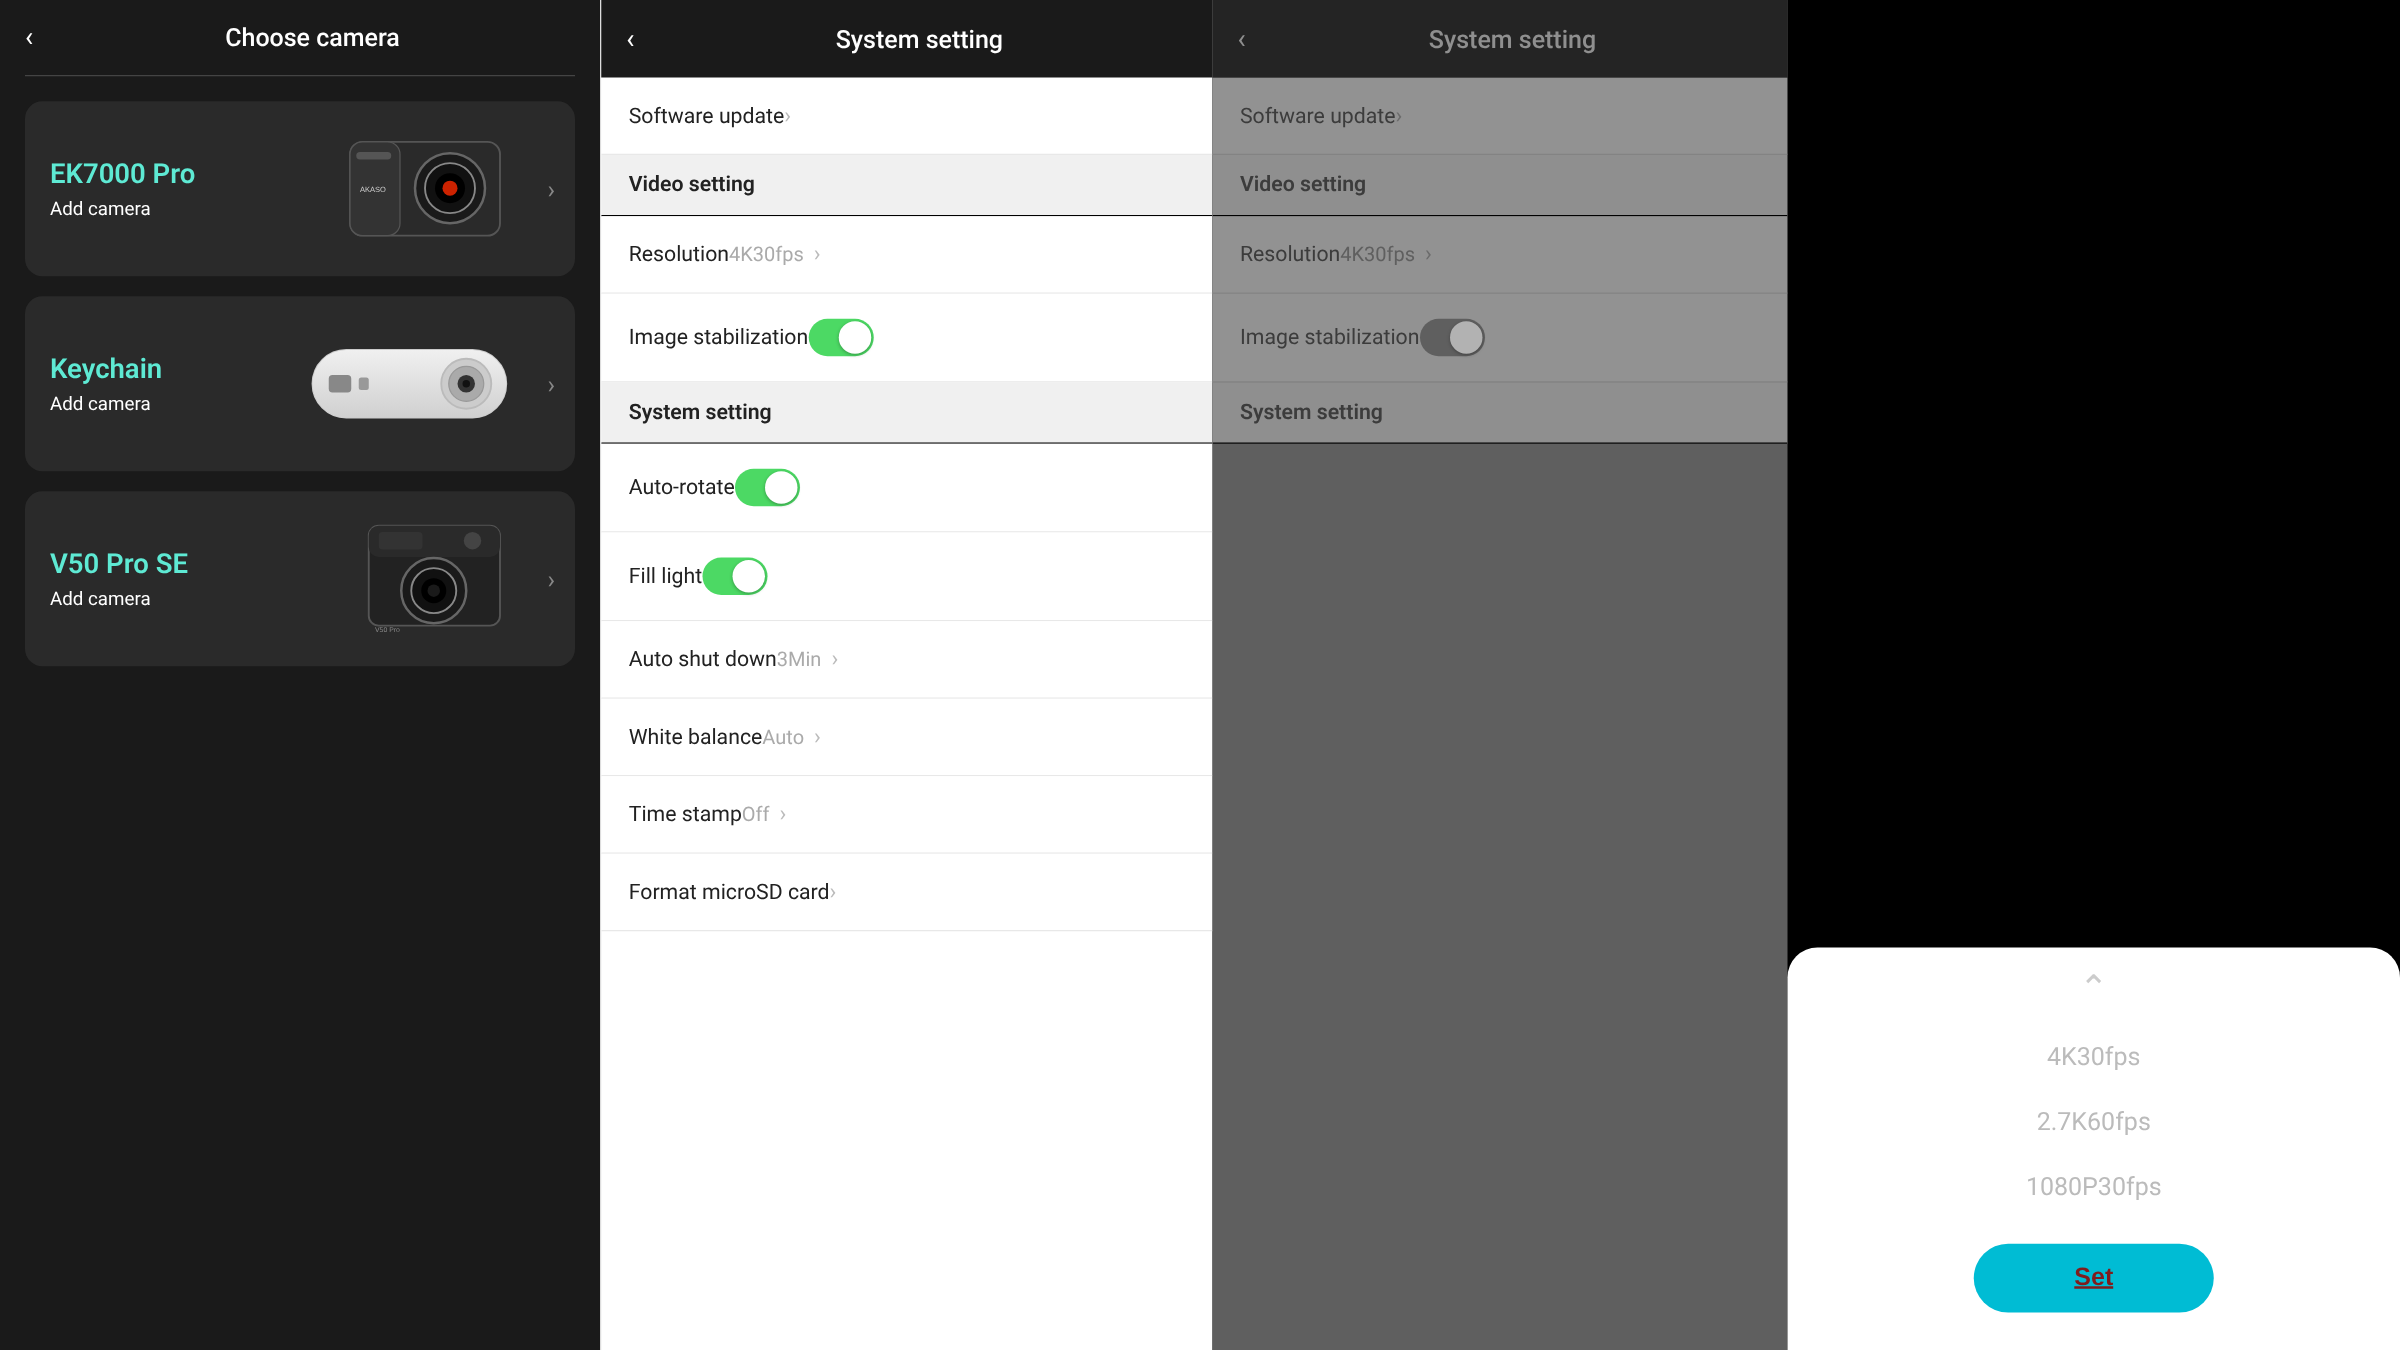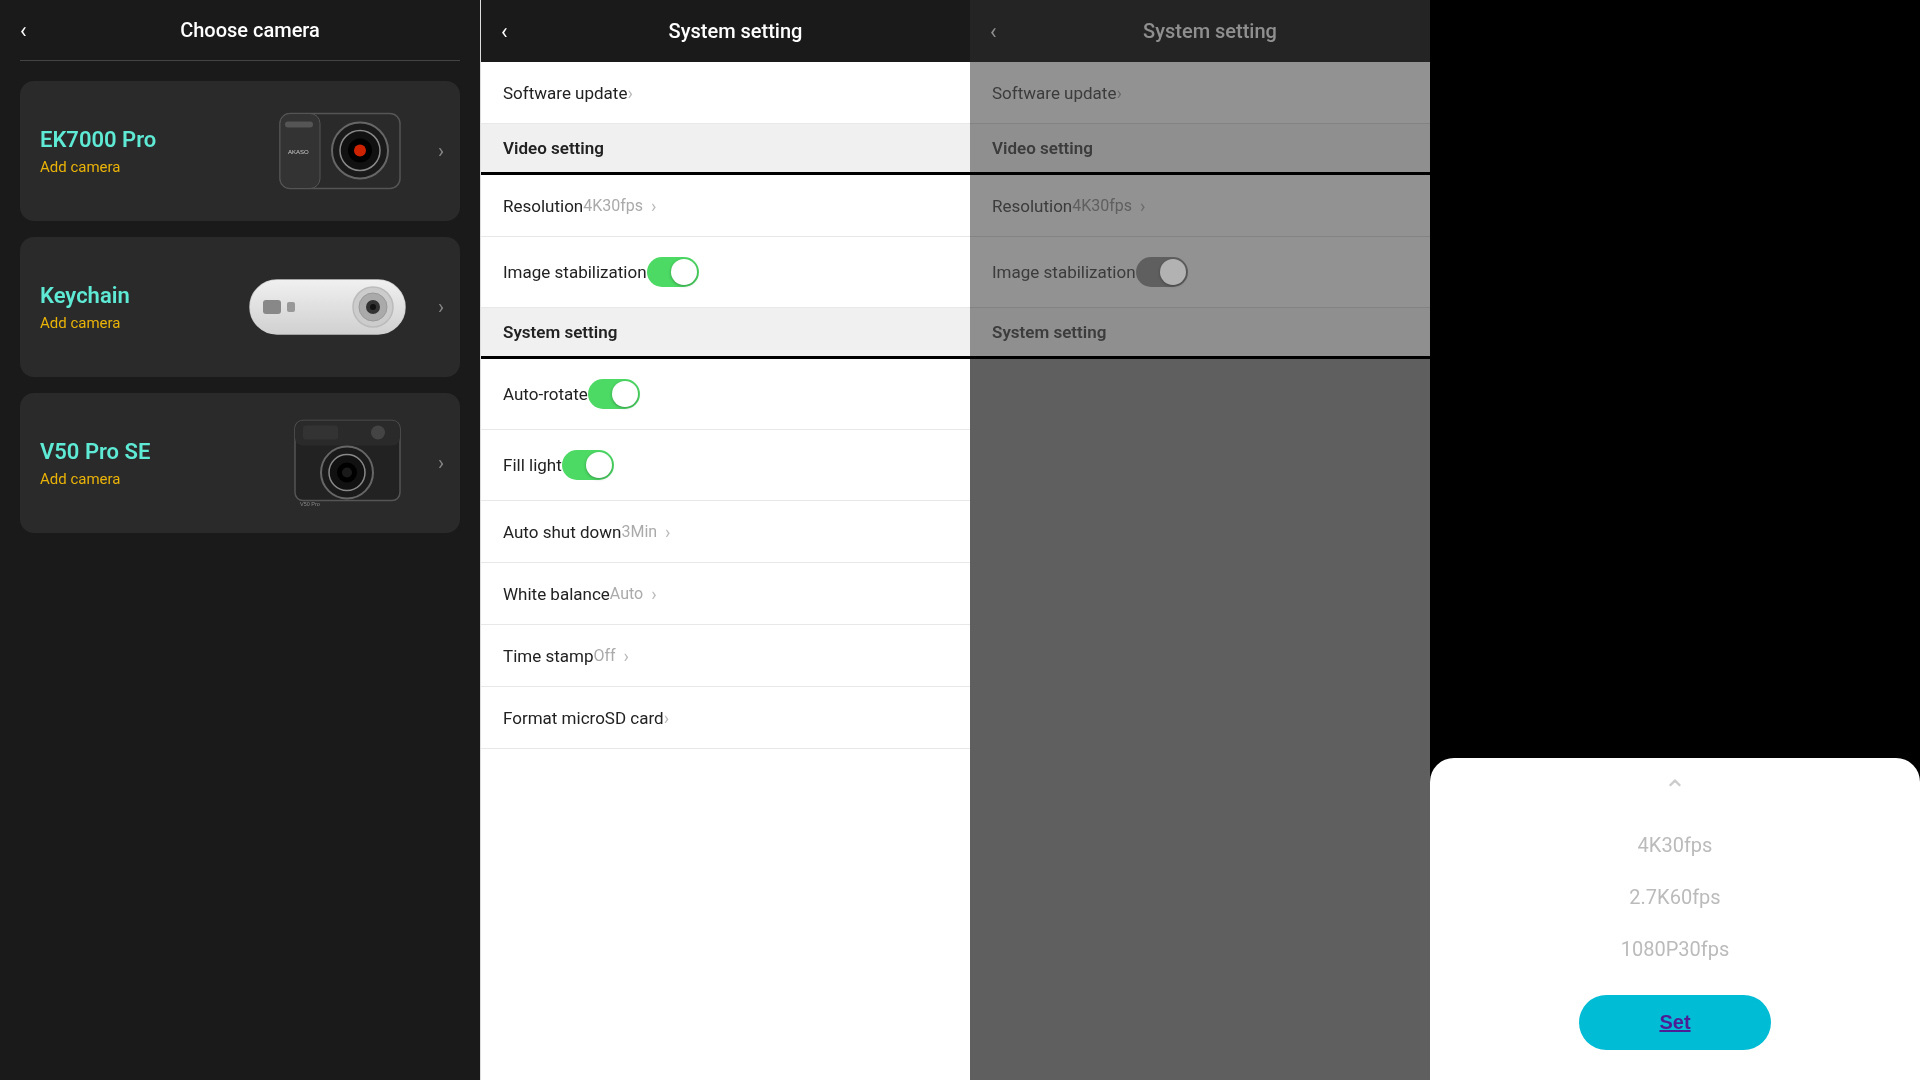--- a/index.html
+++ b/index.html
@@ -69,21 +69,21 @@
       display: flex;
       flex-direction: column;
       gap: 6px;
     }
     .camera-card-name {
       color: #5eead4;
       font-size: 22px;
       font-weight: 600;
     }
     .camera-card-add {
-      color: #eab308;
+      color: #ffffff;
       font-size: 15px;
     }
     .camera-card-img {
       position: absolute;
       right: 50px;
       top: 50%;
       transform: translateY(-50%);
     }
     .camera-card .chevron-right {
       position: absolute;
@@ -115,21 +115,21 @@
     .settings-list {
       flex: 1;
       overflow-y: auto;
     }
     .setting-section-header {
       background: #f0f0f0;
       padding: 14px 22px;
       font-size: 17px;
       font-weight: 600;
       color: #222;
-      border-bottom: 3px solid #000000;
+      border-bottom: 1px solid #000000;
     }
     .setting-item {
       display: flex;
       align-items: center;
       padding: 20px 22px;
       border-bottom: 1px solid #e8e8e8;
       background: #fff;
     }
     .setting-item-label {
       font-size: 17px;
@@ -255,21 +255,21 @@
       width: 100%;
     }
     .picker-option.selected {
       color: #222;
       font-size: 26px;
       font-weight: 600;
     }
     .picker-set-btn {
       margin-top: 20px;
       background: #00bcd4;
-      color: #4c1d95;
+      color: #7f1d1d;
       border: none;
       border-radius: 30px;
       padding: 16px 80px;
       font-size: 20px;
       font-weight: 600;
       cursor: pointer;
       text-decoration: underline;
     }
 
     

